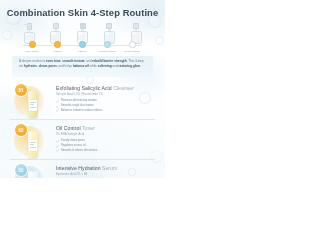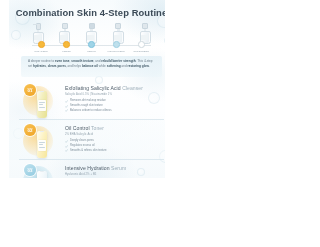--- a/index.html
+++ b/index.html
@@ -2,21 +2,21 @@
 <html><head>
 <meta charset="utf-8">
 <style>
   html,body{margin:0;padding:0;}
   body{
     width:165px;height:247px;overflow:hidden;
     font-family:"Liberation Sans","DejaVu Sans",sans-serif;
     background:#ffffff;color:#4a5560;
     -webkit-font-smoothing:antialiased;
   }
-  .page{position:relative;width:165px;height:178px;overflow:hidden;background:#fdfdfd;margin-left:9px;}
+  .page{position:relative;width:165px;height:178px;overflow:hidden;background:#fdfdfd;}
 
   
   .bg-wash{position:absolute;inset:0;
     background:
       radial-gradient(58px 40px at 10% 12%, rgba(214,232,240,.55), rgba(214,232,240,0) 70%),
       radial-gradient(70px 46px at 92% 6%, rgba(208,228,238,.55), rgba(208,228,238,0) 70%),
       radial-gradient(50px 38px at 88% 42%, rgba(221,236,243,.45), rgba(221,236,243,0) 72%),
       radial-gradient(60px 42px at 8% 62%, rgba(226,238,244,.4), rgba(226,238,244,0) 72%),
       radial-gradient(64px 44px at 50% 98%, rgba(219,234,242,.45), rgba(219,234,242,0) 72%),
       linear-gradient(180deg,#f7fbfd 0%,#ffffff 28%,#fdfeff 62%,#f6fafc 100%);

